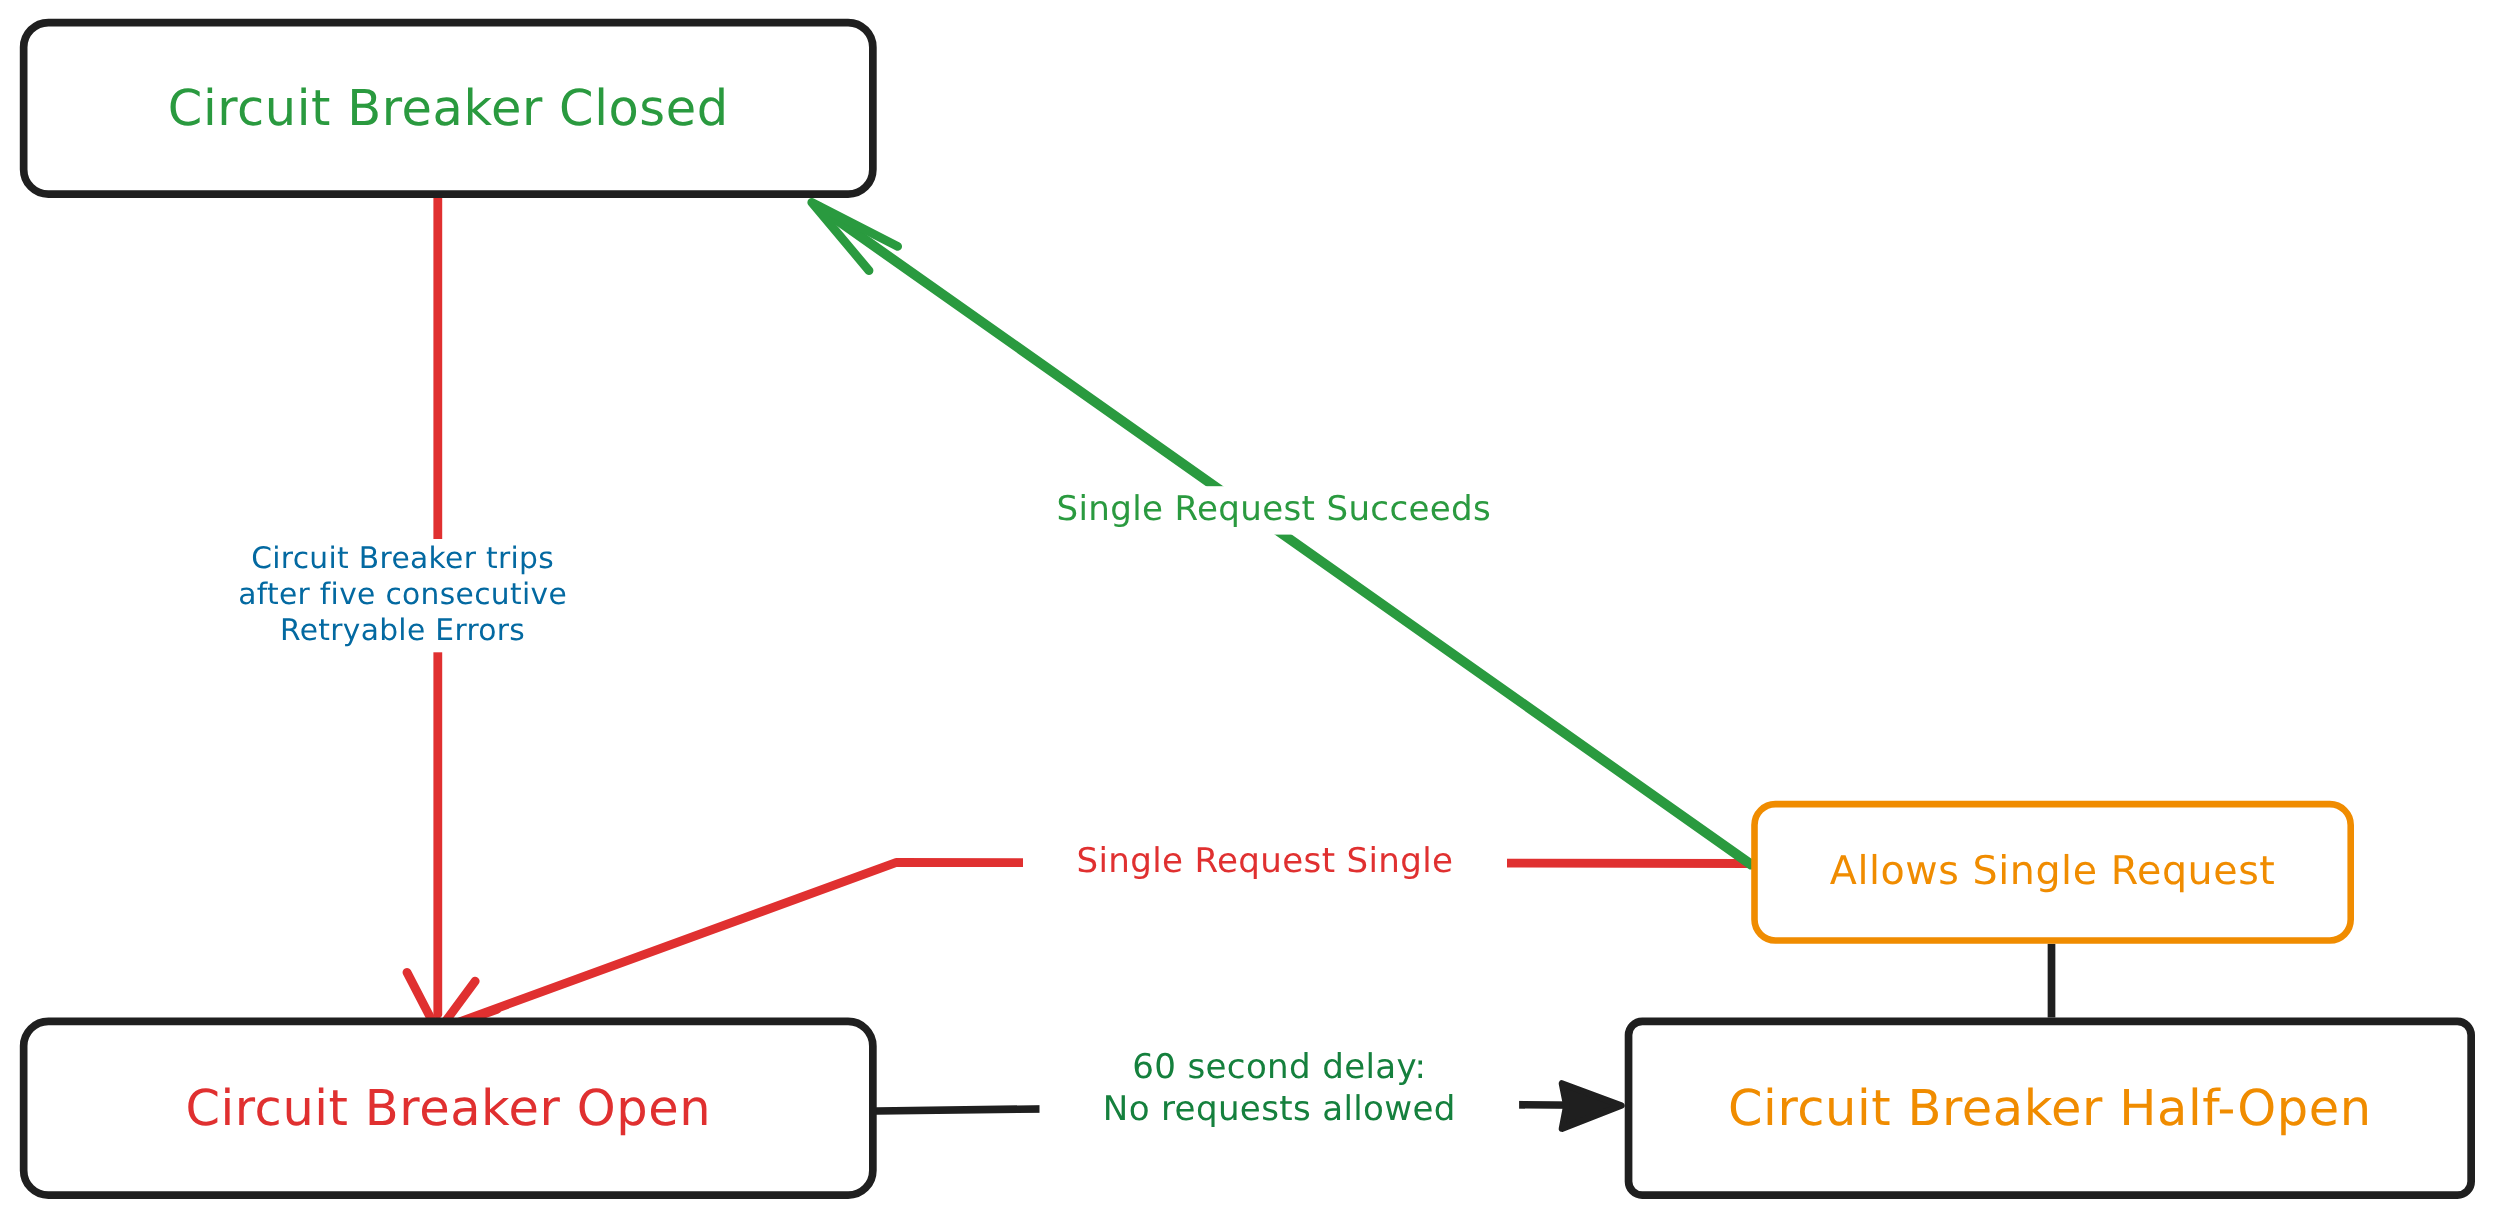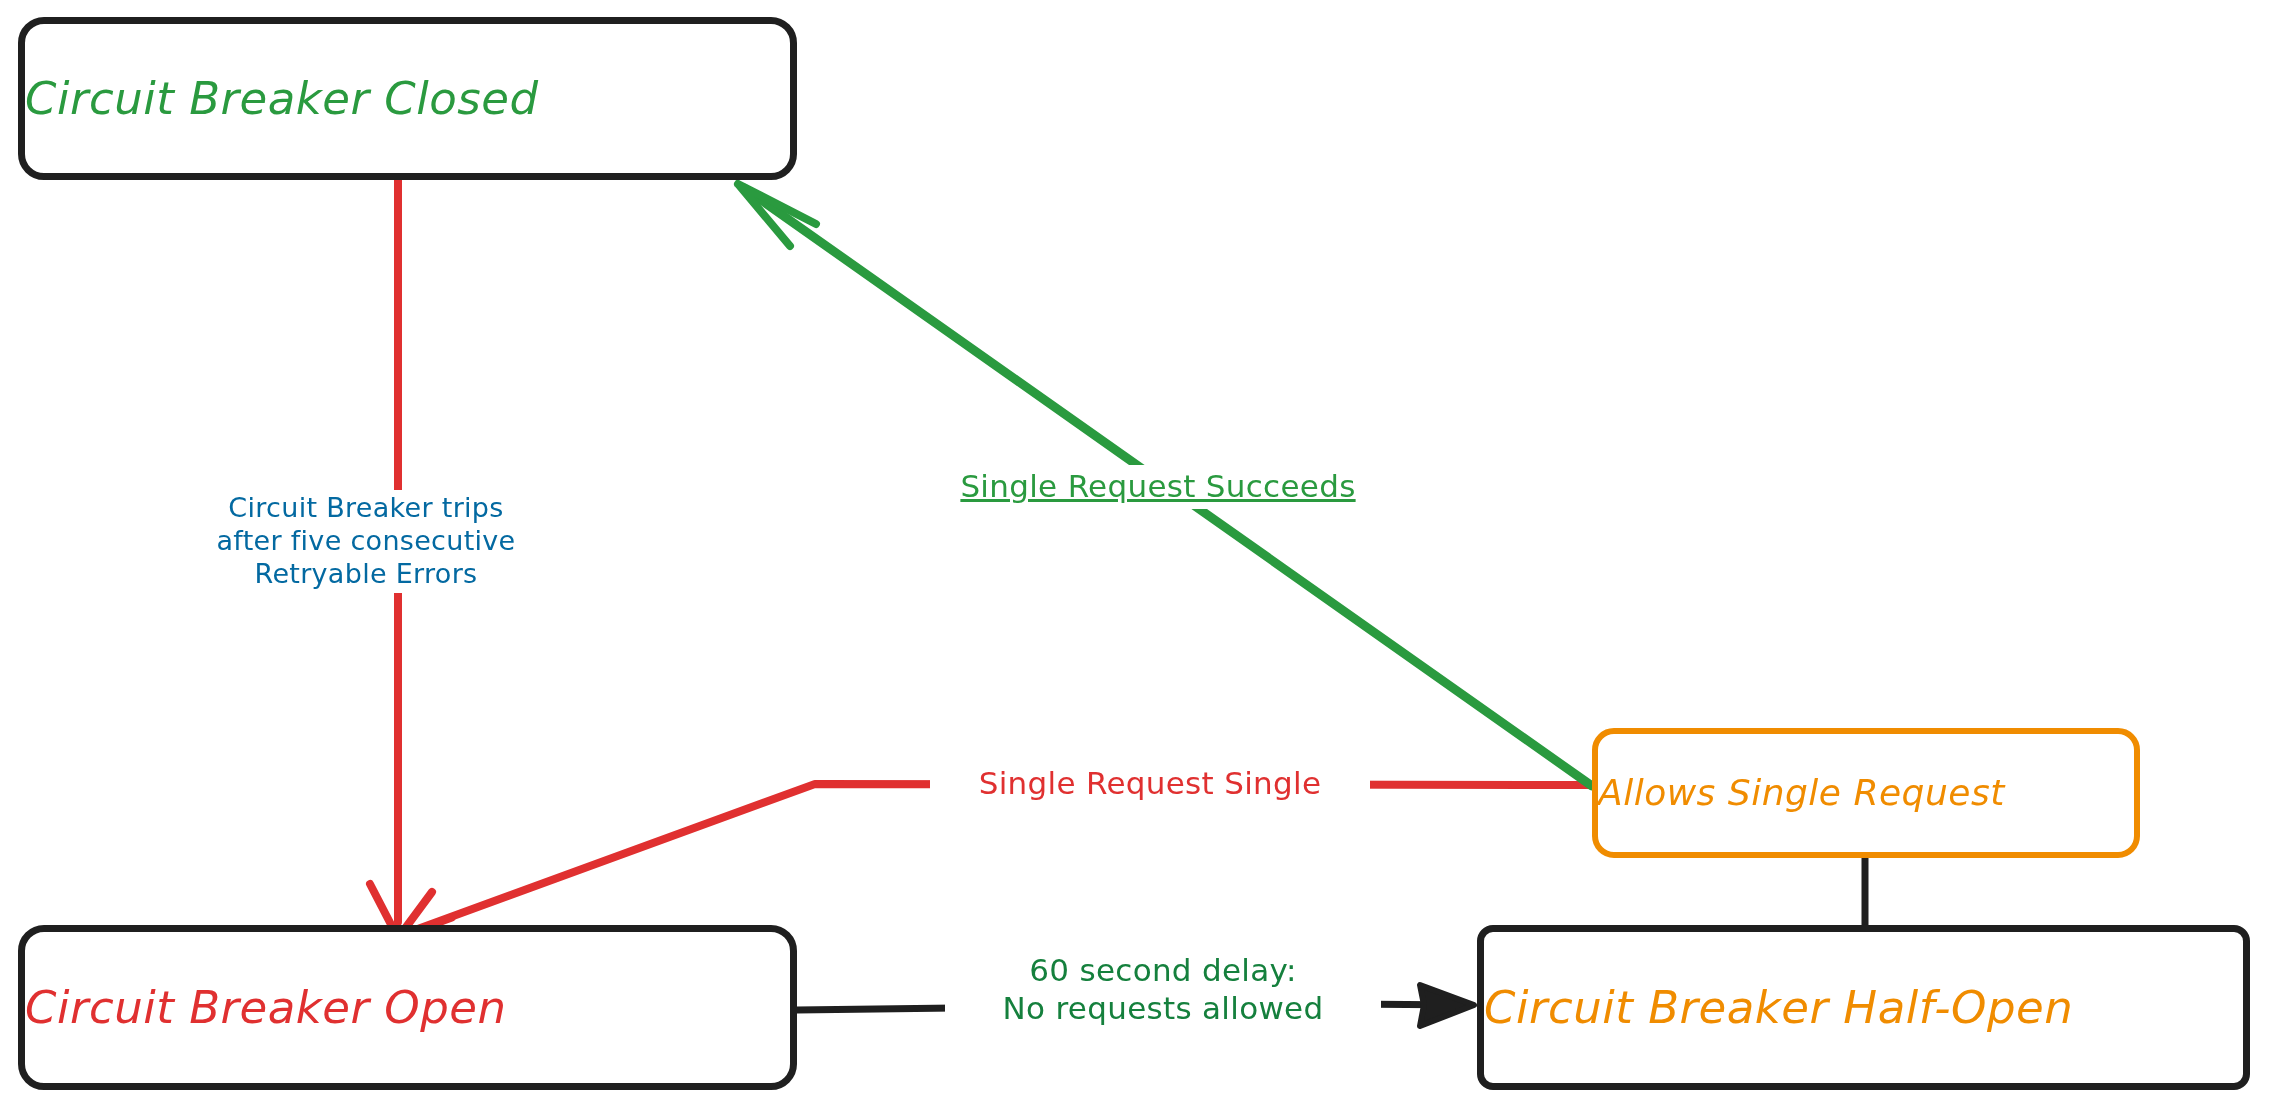--- a/index.html
+++ b/index.html
@@ -24,23 +24,23 @@
     top: 0;
     width: 2272px;
     height: 1107px;
     pointer-events: none;
   }
   .node {
     position: absolute;
     box-sizing: border-box;
     display: flex;
     align-items: center;
+    justify-content: center;
     background: #ffffff;
     text-align: center;
-    font-style: italic;
   }
   .node-label {
     font-family: "DejaVu Sans", sans-serif;
     font-weight: 400;
     letter-spacing: 0.5px;
     line-height: 1.15;
     white-space: nowrap;
   }
   
   #node-closed {
@@ -94,26 +94,25 @@
     letter-spacing: 0.3px;
   }
   #label-trips {
     left: 160px; top: 490px;
     width: 400px;
     color: #0369a1;
     font-size: 27px;
     padding: 2px 6px;
   }
   #label-succeeds {
-    left: 900px; top: 465px;
+    left: 900px; top: 442px;
     width: 500px;
     color: #2a9a3f;
     font-size: 31px;
     padding: 3px 8px;
-    text-decoration: underline;
   }
   #label-fails {
     left: 930px; top: 762px;
     width: 420px;
     color: #e03030;
     font-size: 31px;
     padding: 3px 10px;
   }
   #label-delay {
     left: 945px; top: 950px;

